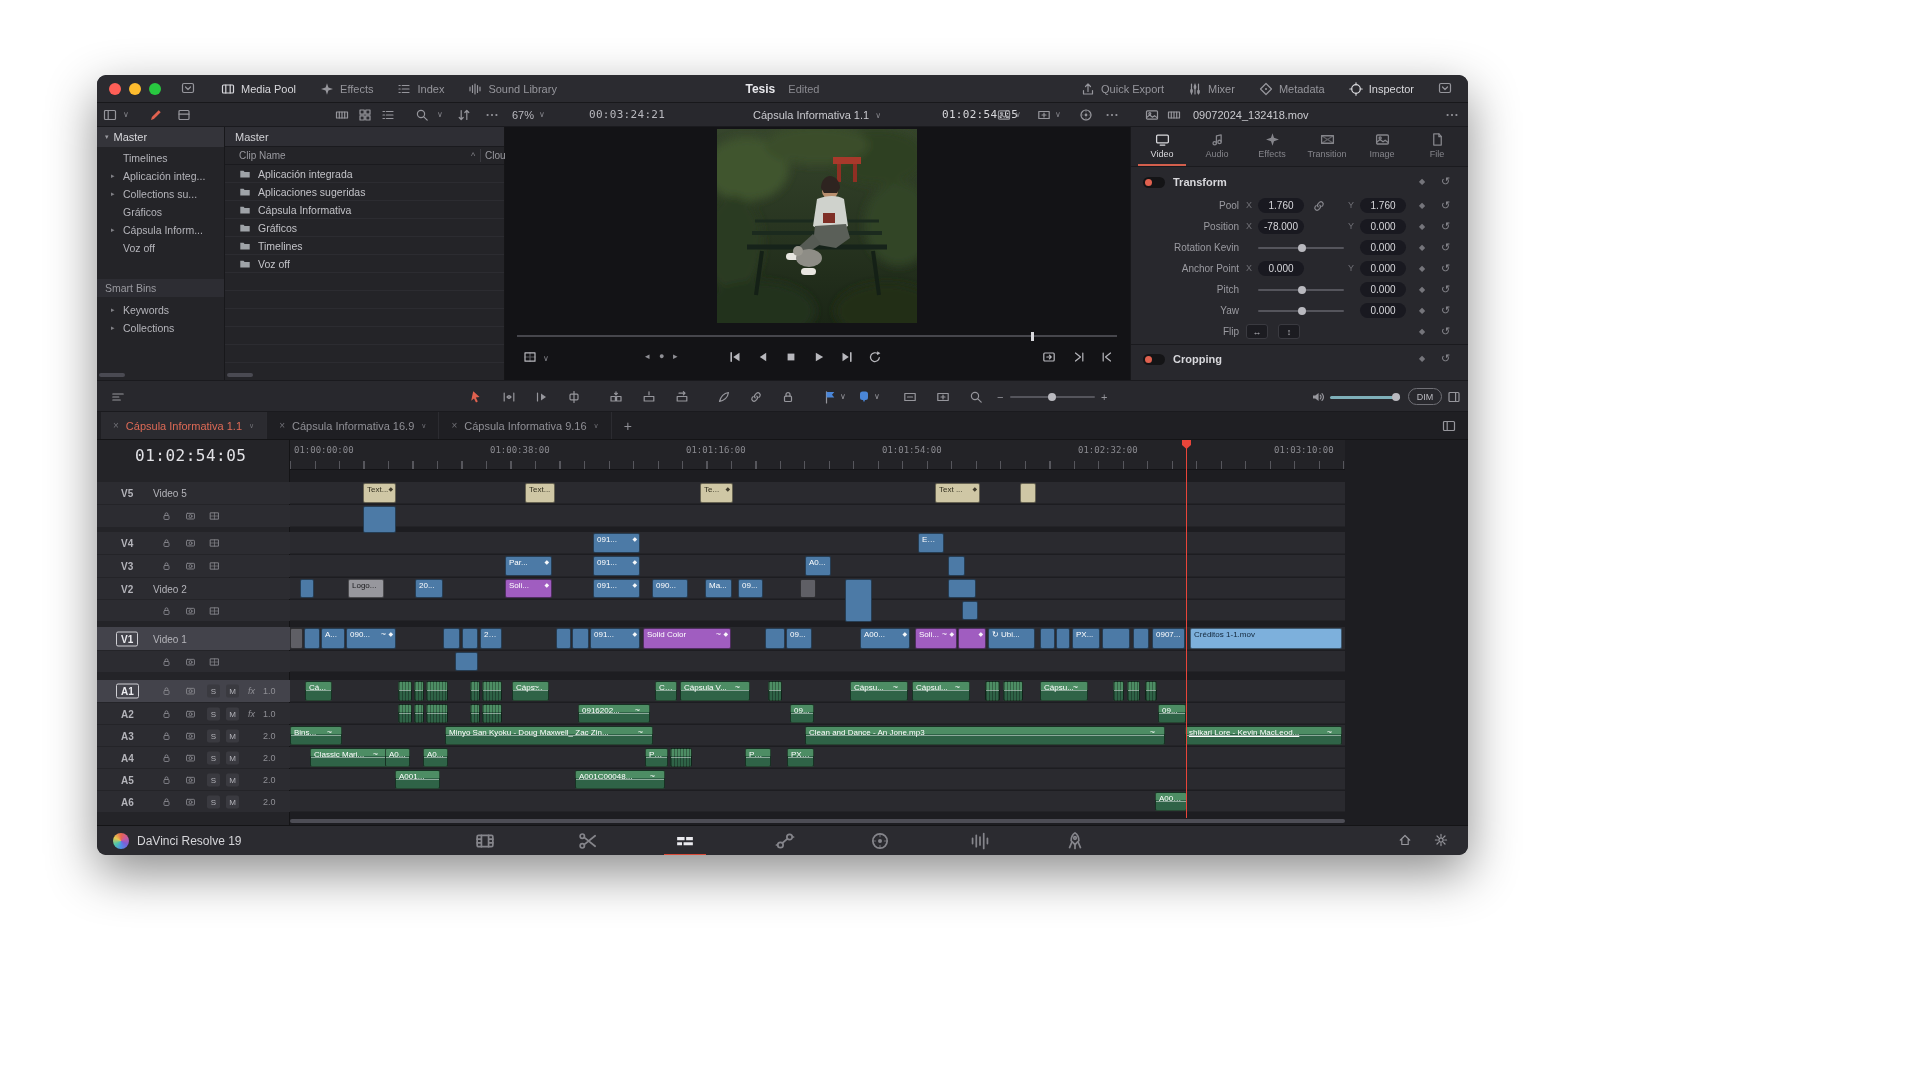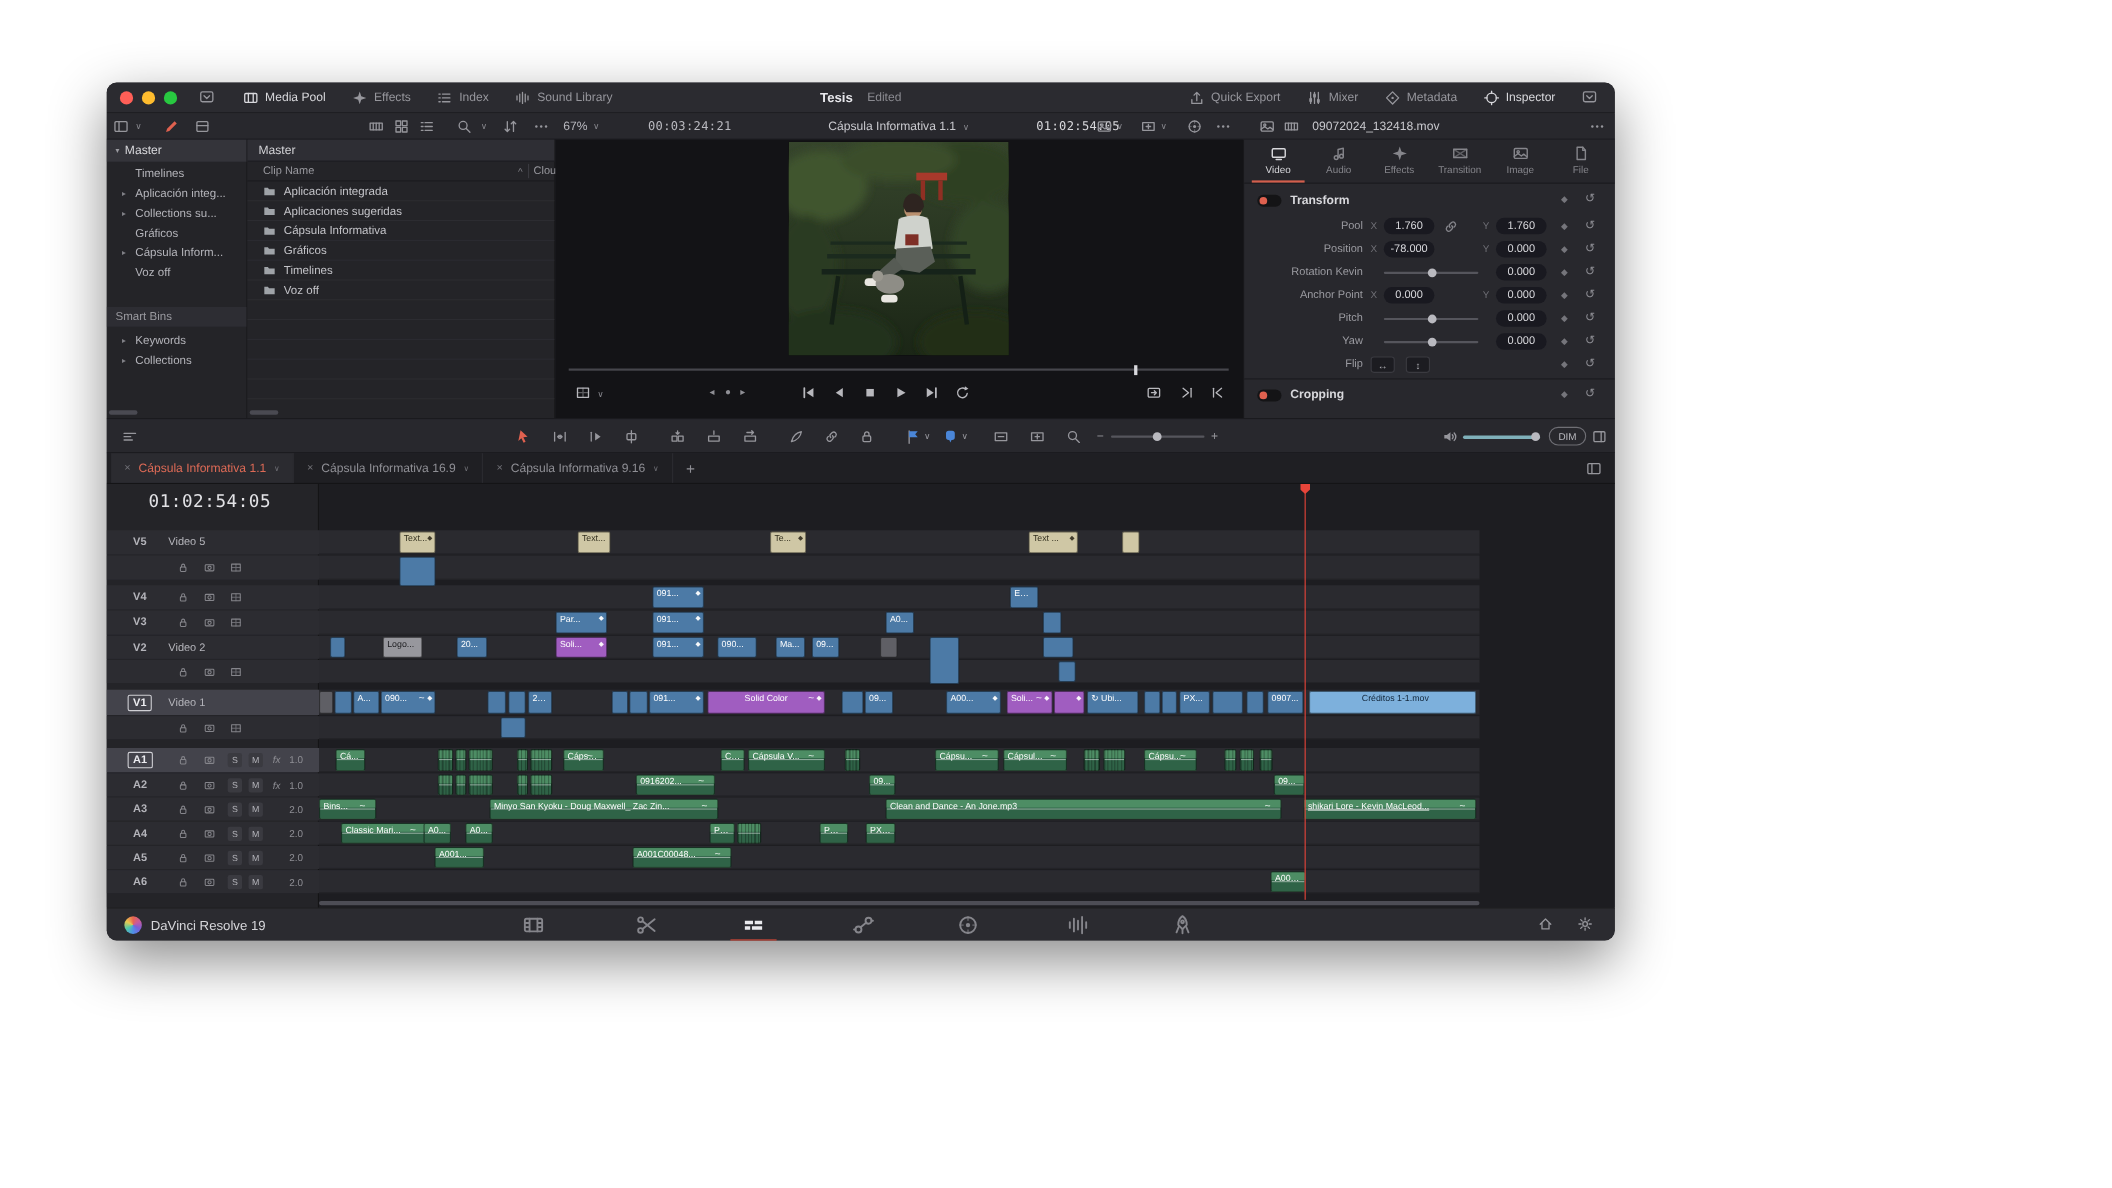--- a/index.html
+++ b/index.html
@@ -929,20 +929,31 @@
                   <rect x="2" y="3.6" width="10" height="7.2" rx="1"></rect>
                   <circle cx="7" cy="7.2" r="1.9"></circle>
                 </svg></span>
               <span class="sm" style="left:110px">S</span>
               <span class="sm" style="left:129px">M</span>
               <span class="fmt">2.0</span>
             </div>
           </div>
     </div>
     <div class="tl-content">
+      <div class="ruler">
+        <div id="ruler-labels">
+              <span class="rlab" style="left: 4px;">01:00:00:00</span>
+              <span class="rlab" style="left: 200px;">01:00:38:00</span>
+              <span class="rlab" style="left: 396px;">01:01:16:00</span>
+              <span class="rlab" style="left: 592px;">01:01:54:00</span>
+              <span class="rlab" style="left: 788px;">01:02:32:00</span>
+              <span class="rlab" style="left: 984px;">01:03:10:00</span>
+            </div>
+        <div class="ruler-ticks"></div>
+      </div>
       <div id="row-stripes">
             <div class="stripe" style="top: 42px; height: 22px;"></div>
             <div class="stripe" style="top: 65px; height: 22px;"></div>
             <div class="stripe" style="top: 92px; height: 22px;"></div>
             <div class="stripe" style="top: 115px; height: 22px;"></div>
             <div class="stripe" style="top: 138px; height: 21px;"></div>
             <div class="stripe" style="top: 160px; height: 21px;"></div>
             <div class="stripe" style="top: 187px; height: 23px;"></div>
             <div class="stripe" style="top: 211px; height: 21px;"></div>
             <div class="stripe" style="top: 240px; height: 22px;"></div>
@@ -1031,21 +1042,21 @@
             <div class="clip b" style="left: 172px; top: 188px; width: 16px; height: 21px;"></div>
             <div class="clip b" style="left: 190px; top: 188px; width: 22px; height: 21px;">
               <span class="lab">20...</span>
             </div>
             <div class="clip b" style="left: 266px; top: 188px; width: 15px; height: 21px;"></div>
             <div class="clip b" style="left: 282px; top: 188px; width: 17px; height: 21px;"></div>
             <div class="clip b" style="left: 300px; top: 188px; width: 50px; height: 21px;">
               <span class="lab">091...</span>
               <span class="kfm">◆</span>
             </div>
-            <div class="clip p" style="left: 353px; top: 188px; width: 107px; height: 21px; text-align: center;">
+            <div class="clip p" style="left: 353px; top: 188px; width: 88px; height: 21px;">
               <span class="lab">Solid Color</span>
               <span class="cvm">~</span>
               <span class="kfm">◆</span>
             </div>
             <div class="clip b" style="left: 475px; top: 188px; width: 20px; height: 21px;"></div>
             <div class="clip b" style="left: 496px; top: 188px; width: 26px; height: 21px;">
               <span class="lab">09...</span>
             </div>
             <div class="clip b" style="left: 570px; top: 188px; width: 50px; height: 21px;">
               <span class="lab">A00...</span>
@@ -1065,21 +1076,21 @@
             <div class="clip b" style="left: 750px; top: 188px; width: 15px; height: 21px;"></div>
             <div class="clip b" style="left: 766px; top: 188px; width: 14px; height: 21px;"></div>
             <div class="clip b" style="left: 782px; top: 188px; width: 28px; height: 21px;">
               <span class="lab">PX...</span>
             </div>
             <div class="clip b" style="left: 812px; top: 188px; width: 28px; height: 21px;"></div>
             <div class="clip b" style="left: 843px; top: 188px; width: 16px; height: 21px;"></div>
             <div class="clip b" style="left: 862px; top: 188px; width: 33px; height: 21px;">
               <span class="lab">0907...</span>
             </div>
-            <div class="clip bl" style="left: 900px; top: 188px; width: 152px; height: 21px; padding-left: 44px;">
+            <div class="clip bl" style="left: 900px; top: 188px; width: 152px; height: 21px;">
               <span class="lab">Créditos 1-1.mov</span>
             </div>
             <div class="clip b" style="left: 165px; top: 212px; width: 23px; height: 19px;"></div>
             <div class="clip g" style="left: 15px; top: 241px; width: 27px; height: 20px;">
               <span class="lab">Cá...</span>
             </div>
             <div class="clip g wv" style="left: 108px; top: 241px; width: 14px; height: 20px;"></div>
             <div class="clip g wv" style="left: 124px; top: 241px; width: 10px; height: 20px;"></div>
             <div class="clip g wv" style="left: 136px; top: 241px; width: 22px; height: 20px;"></div>
             <div class="clip g wv" style="left: 180px; top: 241px; width: 10px; height: 20px;"></div>

